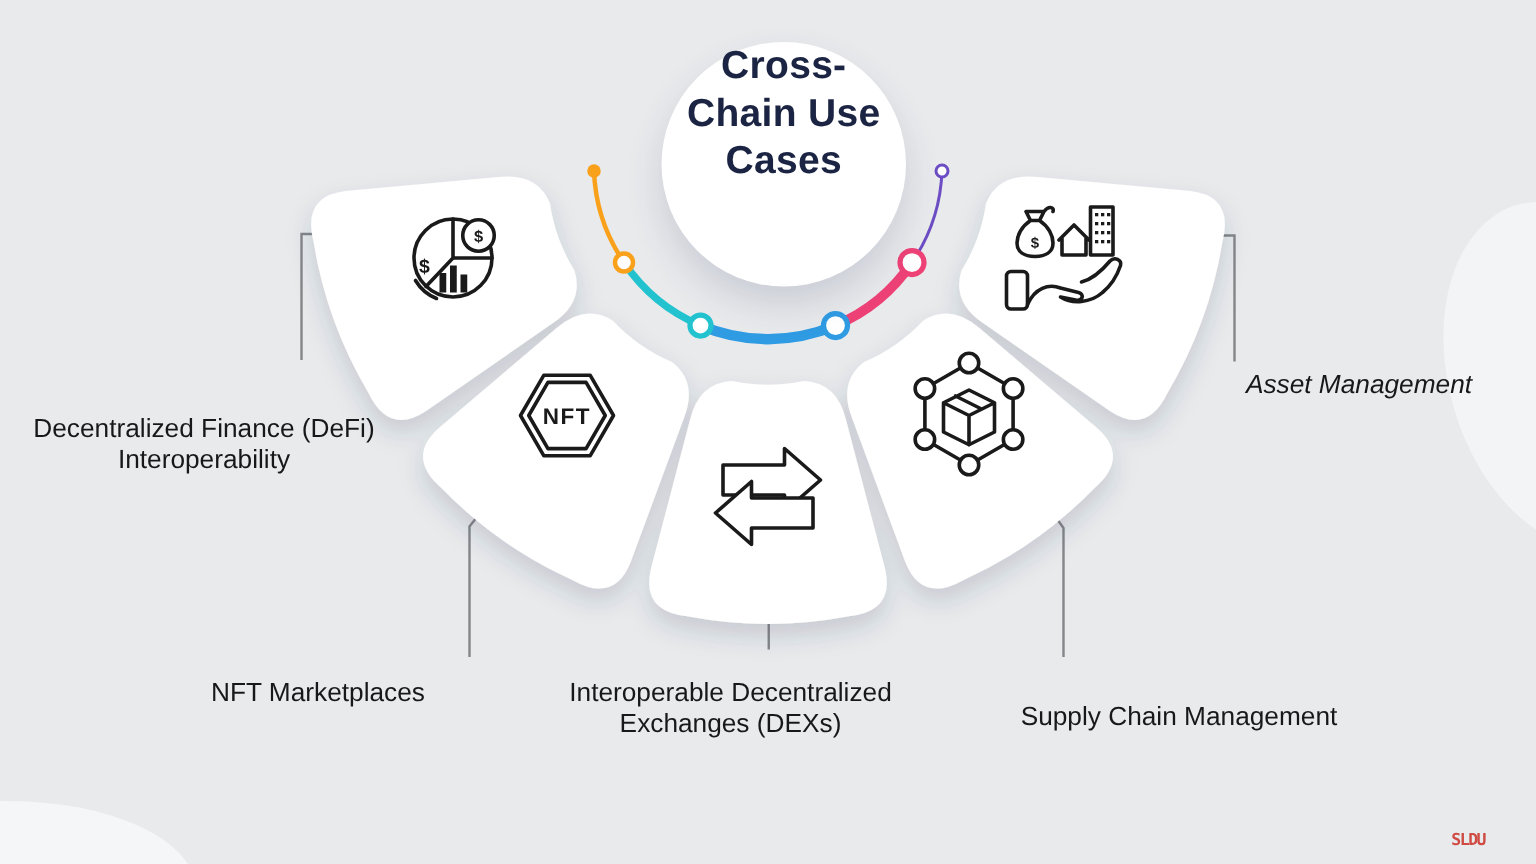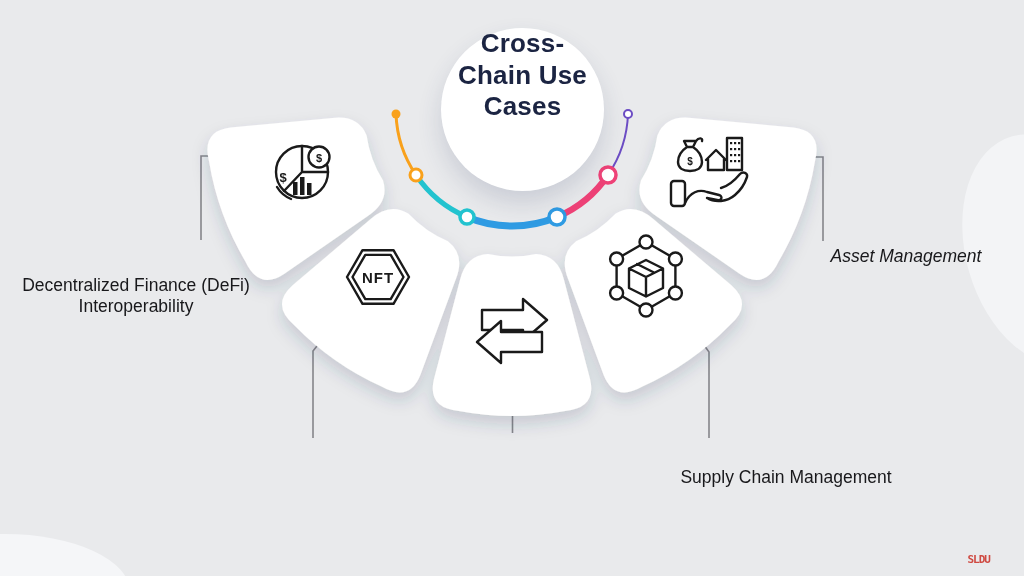--- a/index.html
+++ b/index.html
@@ -132,20 +132,22 @@
           <rect x="738" y="160" width="2.2" height="2.2"></rect>
       </g>
     </g>
   </svg>
 
   <div class="center-badge">
     <div class="center-title">Cross-Chain Use Cases</div>
   </div>
 
   <div class="label label-defi">Decentralized Finance (DeFi) Interoperability</div>
+  <div class="label label-nft">NFT Marketplaces</div>
+  <div class="label label-dex">Interoperable Decentralized Exchanges (DEXs)</div>
   <div class="label label-supply">Supply Chain Management</div>
   <div class="label label-asset">Asset Management</div>
 
   <div class="logo">
     <div class="logo-mark">
       <span>SL</span>
       <span>DU</span>
     </div>
   </div>
 

